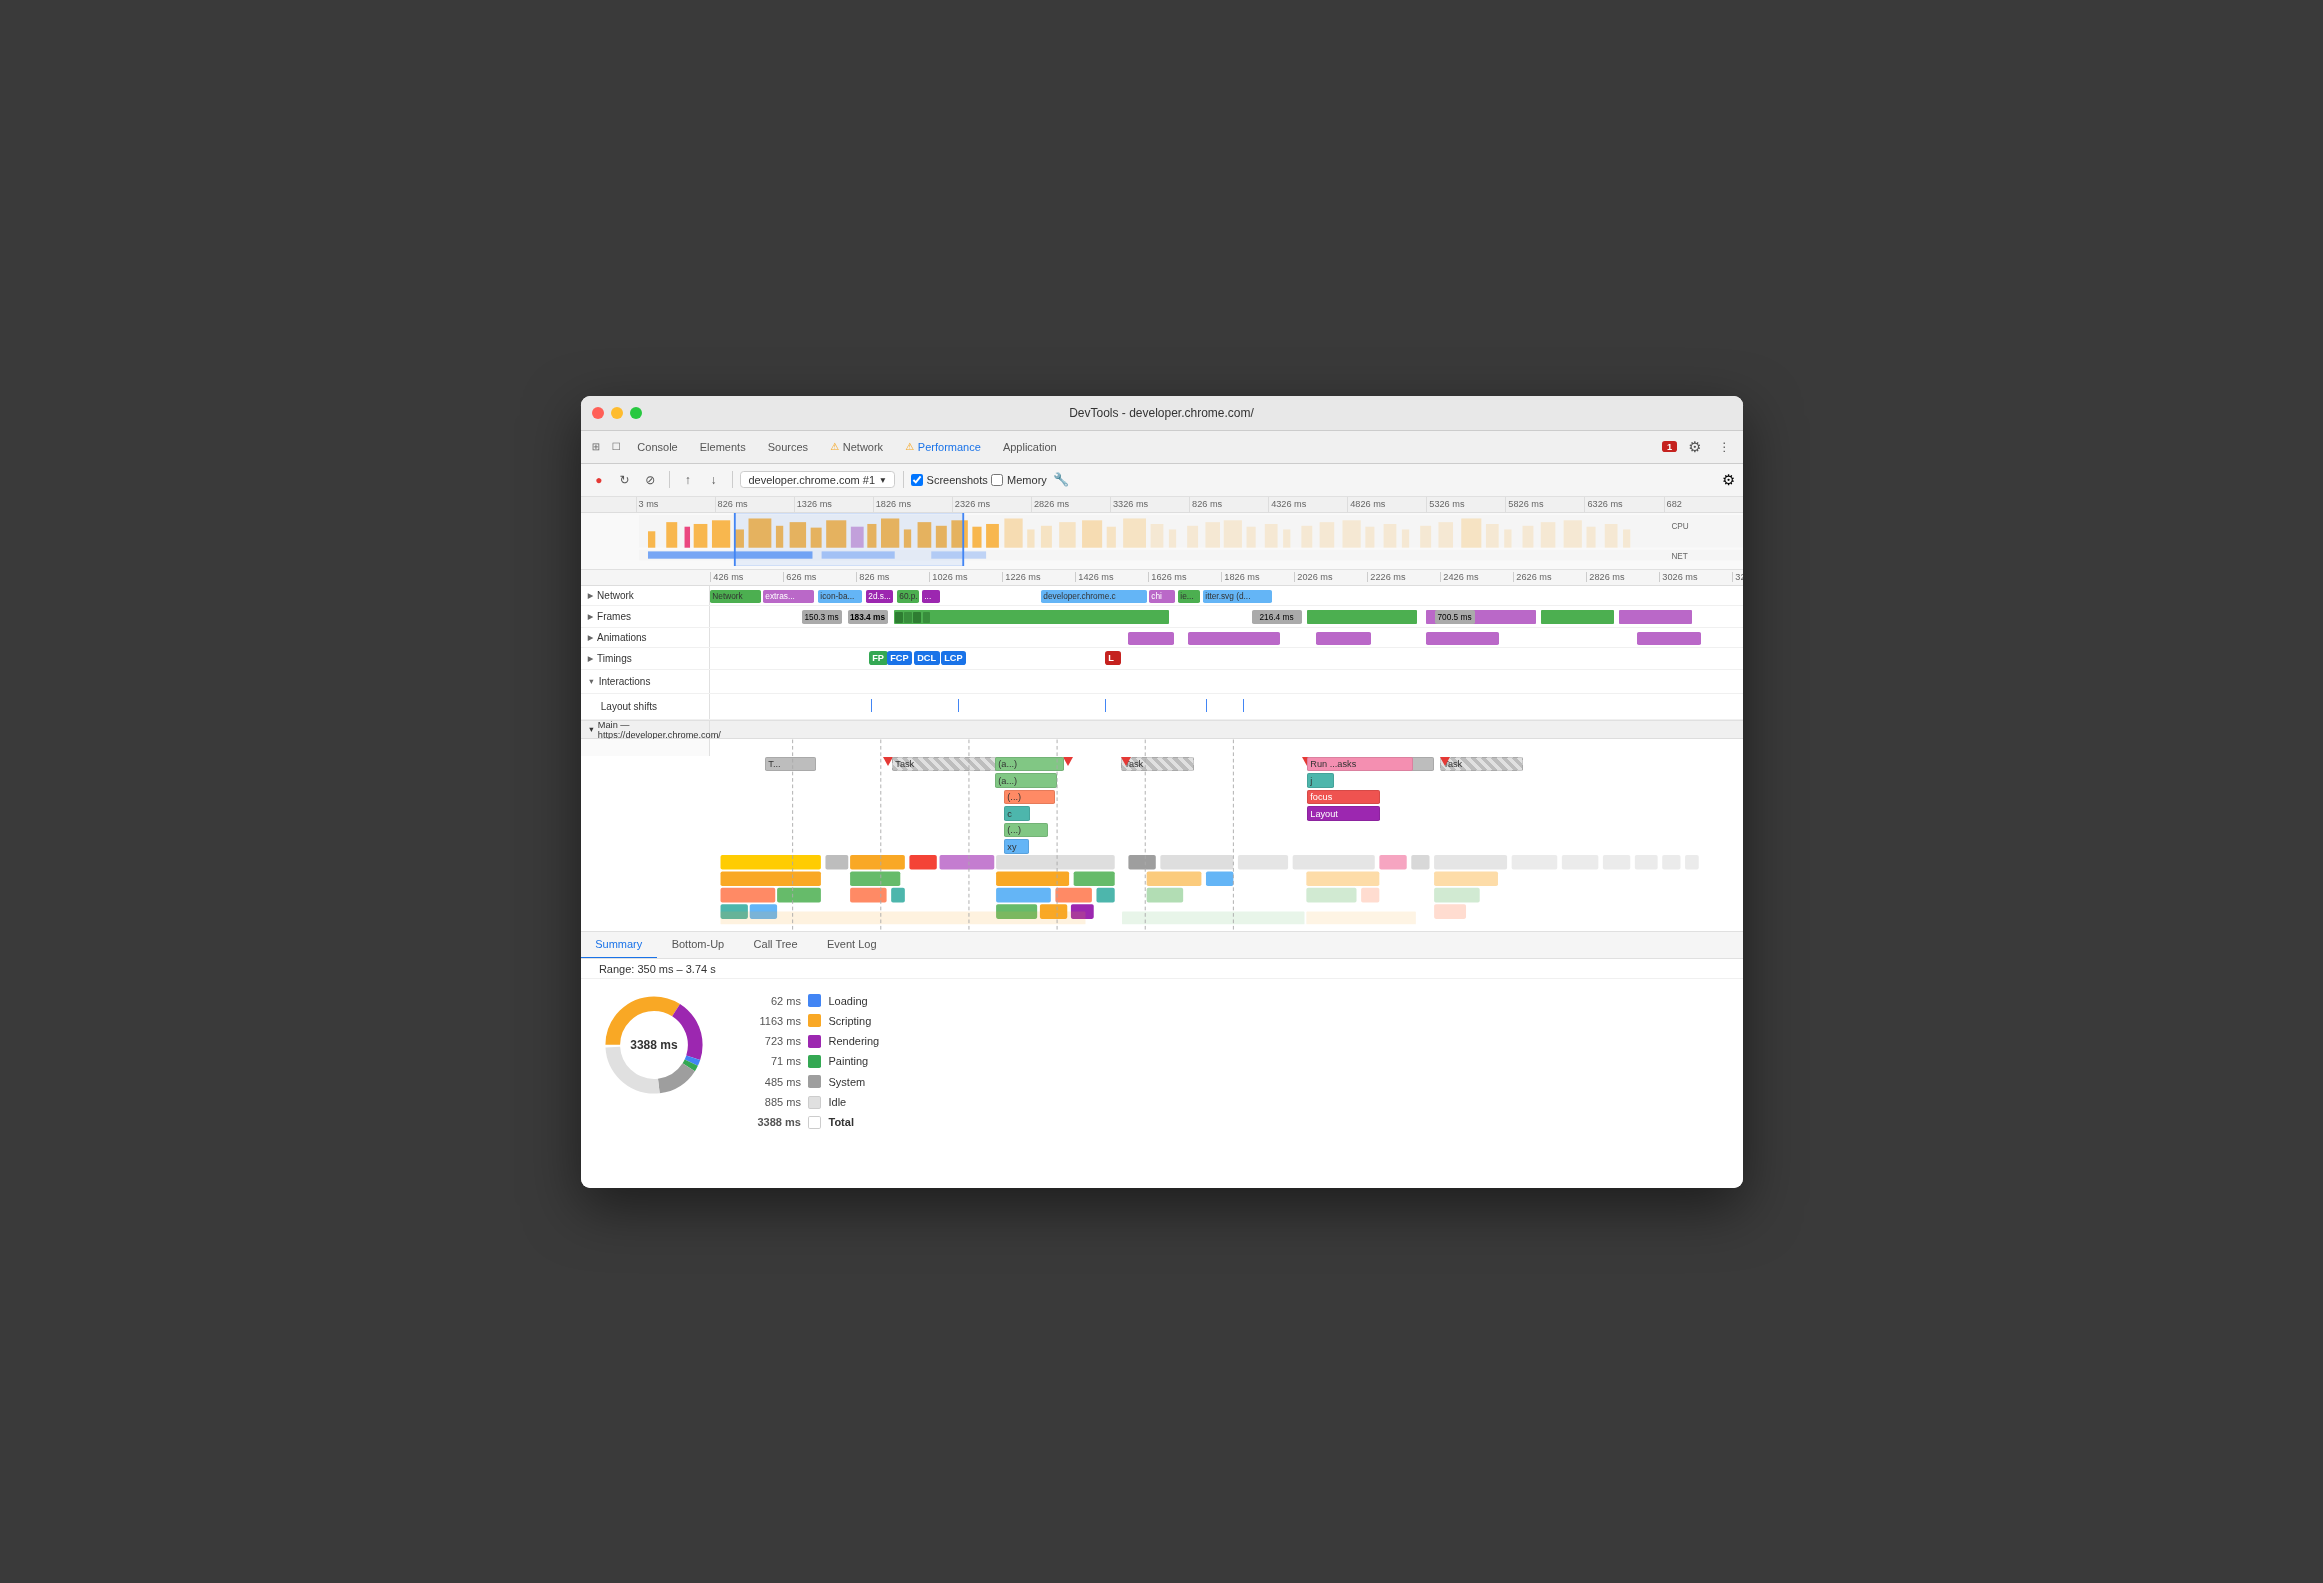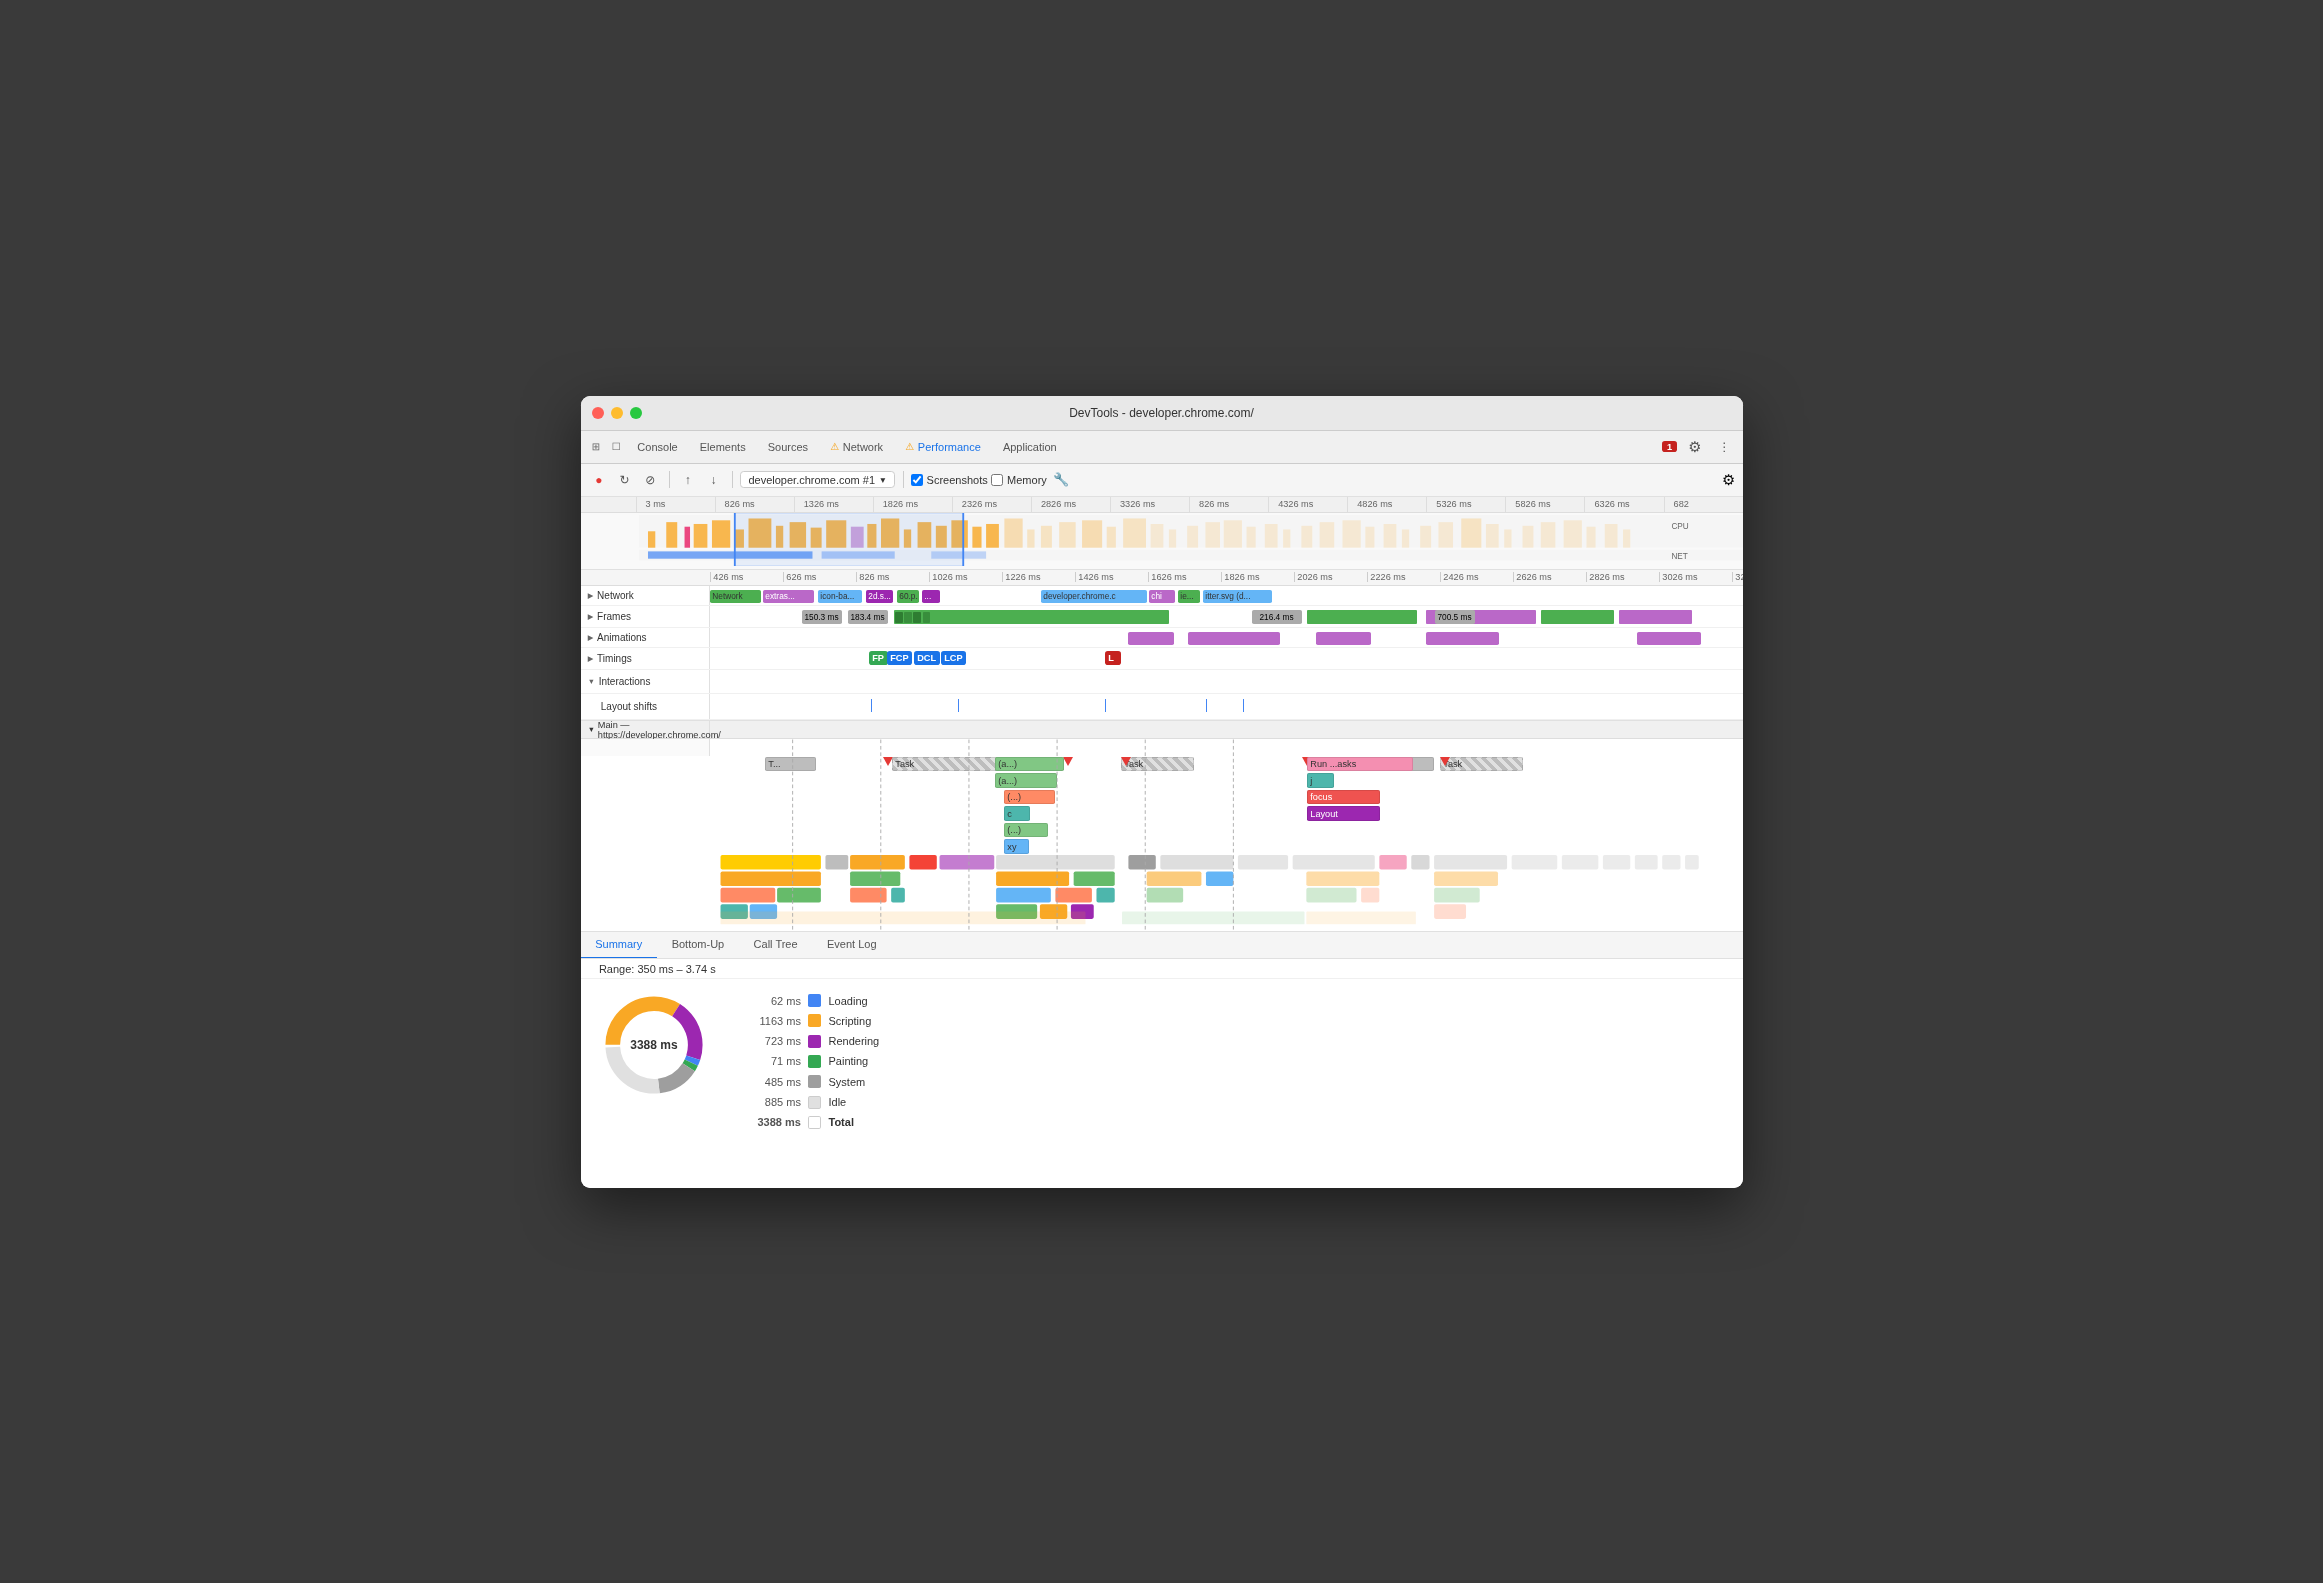--- a/index.html
+++ b/index.html
@@ -168,21 +168,21 @@
       right: 0;
       top: 0;
       height: 100%;
       align-items: center;
     }
     .time-mark {
       flex: 1;
       font-size: 9.2px;
       color: #666;
       border-left: 0.9px solid #ddd;
-      padding-left: 9px;
+      padding-left: 2px;
       height: 100%;
       display: flex;
       align-items: center;
     }
     .detail-ruler {
       height: 16.5px;
       background: #f5f5f5;
       border-bottom: 0.9px solid #ddd;
       display: flex;
       align-items: center;
@@ -581,21 +581,21 @@
       </div>
 
       <div class="track-row" style="height:22px;">
         <div class="track-label">
           <span class="triangle-expand">▶</span>
           <span>Frames</span>
         </div>
         <div class="track-content">
 
           <div style="position:absolute;left:92px;top:3.7px;height:14.7px;background:#aaa;border-radius:1.8px;width:40px;display:flex;align-items:center;justify-content:center;font-size:8.3px;">150.3 ms</div>
-          <div style="position:absolute;left:138px;top:3.7px;height:14.7px;background:#aaa;border-radius:1.8px;width:40px;display:flex;align-items:center;justify-content:center;font-size:8.3px;">183.4 ms</div>
+          <div style="position:absolute;left:138px;top:3.7px;height:14.7px;background:#aaa;border-radius:1.8px;width:40px;display:flex;align-items:center;justify-content:center;font-size:8.3px;font-weight:bold;">183.4 ms</div>
 
           <div style="position:absolute;left:184px;top:3.7px;height:14.7px;background:#4caf50;border-radius:0.9px;width:275px;display:flex;align-items:center;overflow:hidden;gap:1.8px;padding:0 1.8px;">
             <div style="width:7.3px;height:11px;background:#2e7d32;border-radius:0.9px;flex-shrink:0;"></div>
             <div style="width:7.3px;height:11px;background:#388e3c;border-radius:0.9px;flex-shrink:0;"></div>
             <div style="width:7.3px;height:11px;background:#2e7d32;border-radius:0.9px;flex-shrink:0;"></div>
             <div style="width:7.3px;height:11px;background:#388e3c;border-radius:0.9px;flex-shrink:0;"></div>
           </div>
           <div style="position:absolute;left:542px;top:3.7px;height:14.7px;background:#aaa;border-radius:1.8px;width:50px;display:flex;align-items:center;justify-content:center;font-size:8.3px;">216.4 ms</div>
           <div style="position:absolute;left:597px;top:3.7px;height:14.7px;background:#4caf50;border-radius:0.9px;width:110px;"></div>
           <div style="position:absolute;left:716px;top:3.7px;height:14.7px;background:#ba68c8;border-radius:0.9px;width:110px;"></div>

